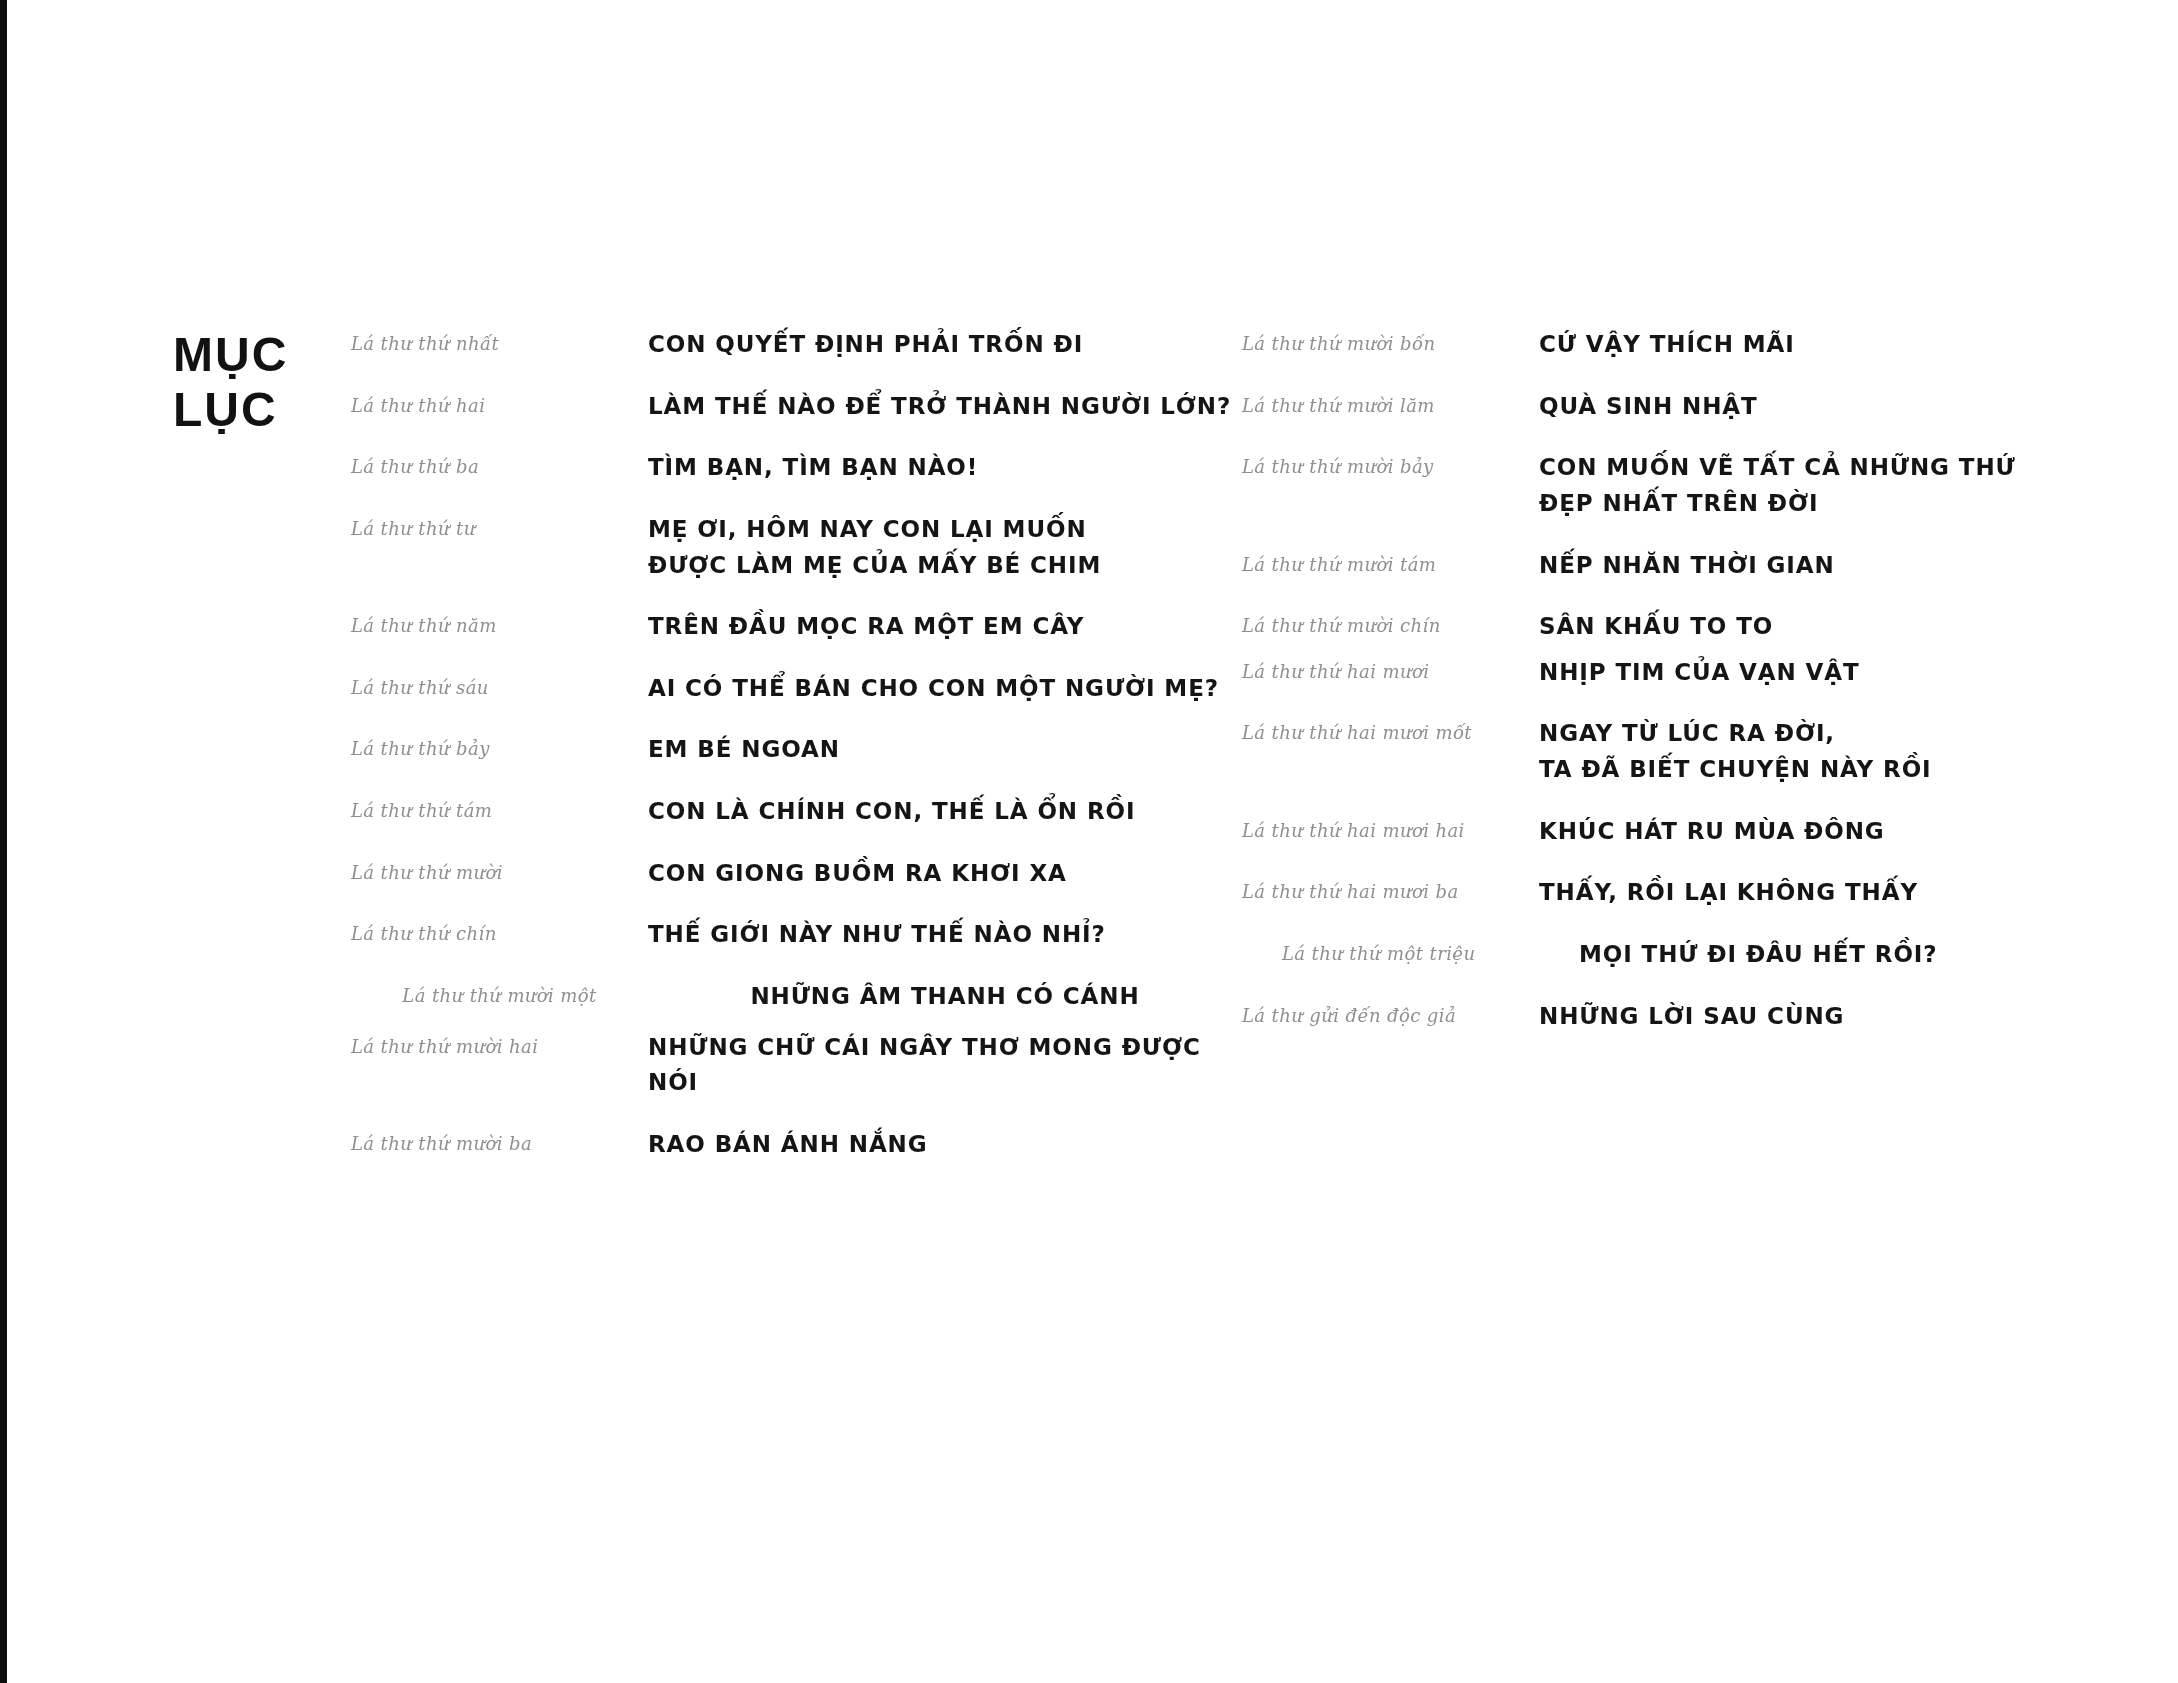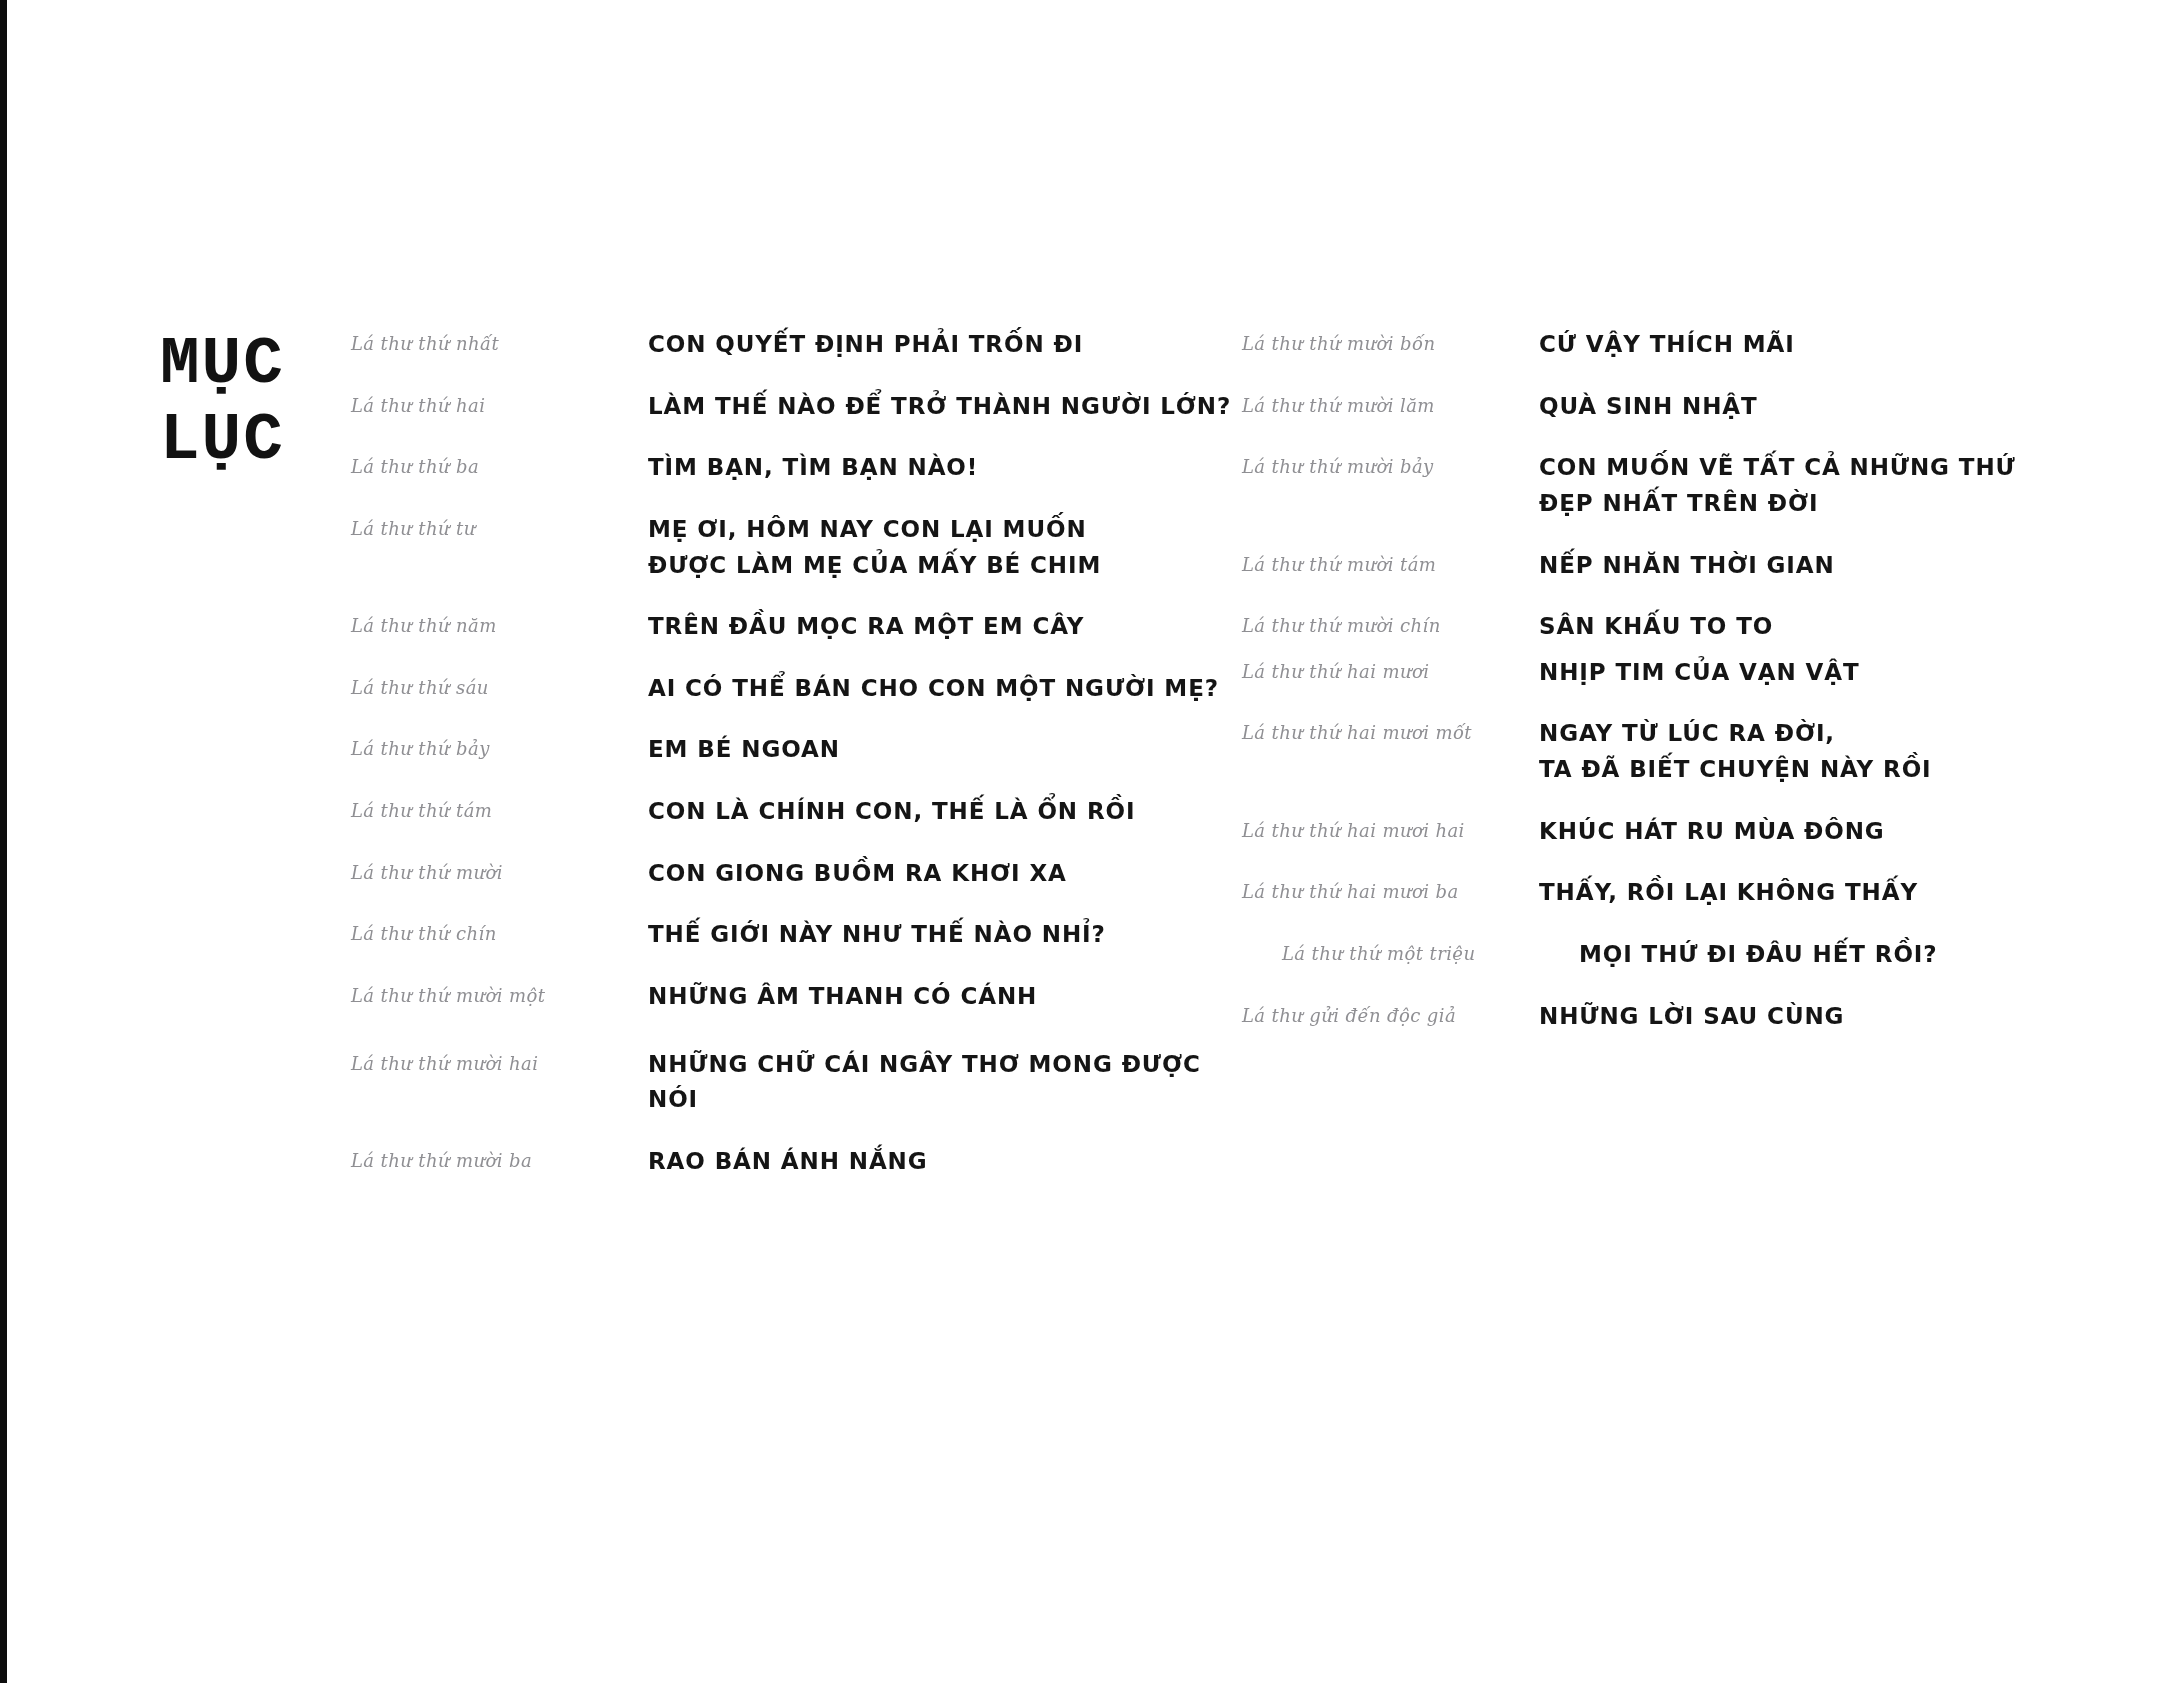--- a/index.html
+++ b/index.html
@@ -38,26 +38,26 @@
   .content {
     position: absolute;
     left: 0;
     top: 0;
     width: 2178px;
     height: 1683px;
   }
 
   .toc-title {
     position: absolute;
-    left: 160px;
+    left: 173px;
     top: 327px;
     width: 198px;
-    font-family: Liberation Mono, monospace;
+    font-family: Liberation Sans, sans-serif;
     font-weight: 700;
-    font-size: 66px;
+    font-size: 48px;
     line-height: 1.15;
     letter-spacing: 2px;
     color: #121212;
   }
   .toc-title .line {
     display: block;
   }
 
   .col {
     position: absolute;
@@ -189,21 +189,21 @@
           </div>
         </div>
         <div class="entry" style="margin-bottom: 26px;">
           <div class="entry-inner">
             <div class="entry-label">Lá thư thứ chín</div>
             <div class="entry-title">
               <span class="t-line">THẾ GIỚI NÀY NHƯ THẾ NÀO NHỈ?</span>
             </div>
           </div>
         </div>
-        <div class="entry" style="margin-bottom: 32px;">
+        <div class="entry" style="margin-bottom: 15px; text-align: center;">
           <div class="entry-inner">
             <div class="entry-label">Lá thư thứ mười một</div>
             <div class="entry-title">
               <span class="t-line">NHỮNG ÂM THANH CÓ CÁNH</span>
             </div>
           </div>
         </div>
         <div class="entry" style="margin-bottom: 26px;">
           <div class="entry-inner">
             <div class="entry-label">Lá thư thứ mười hai</div>

